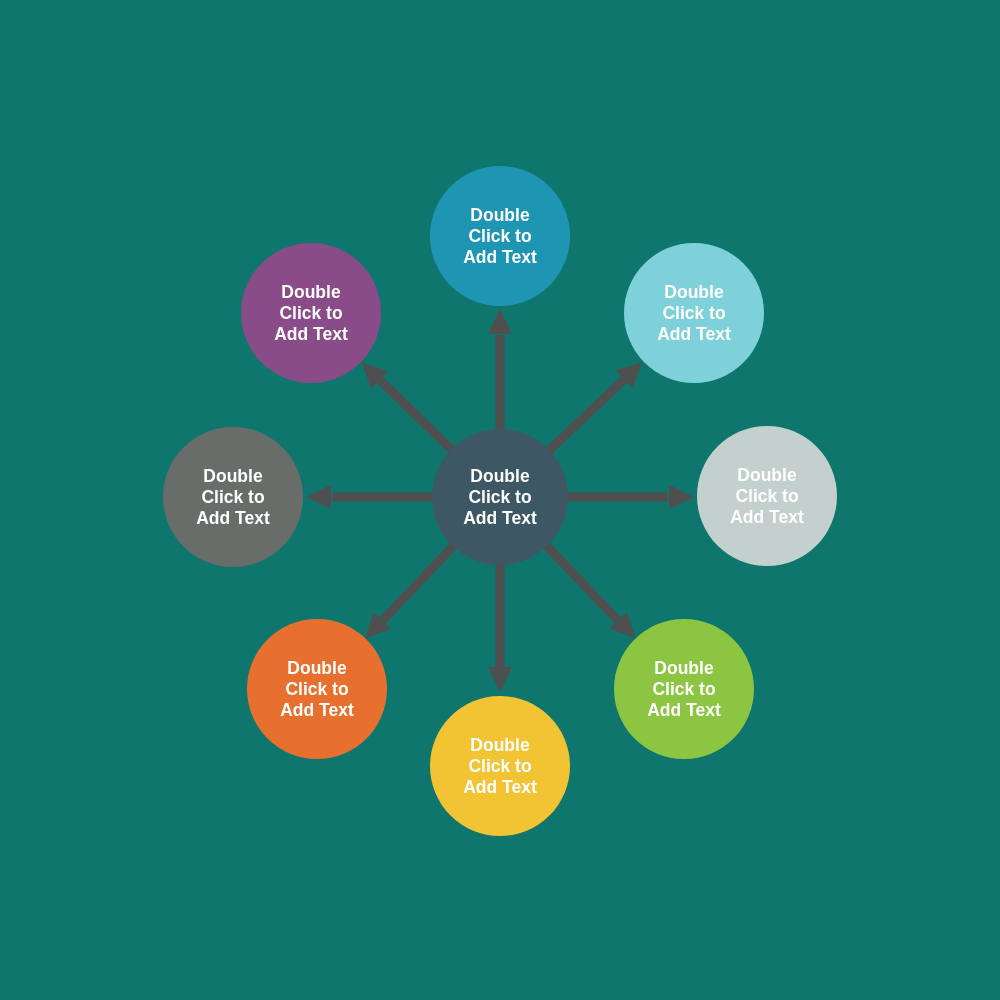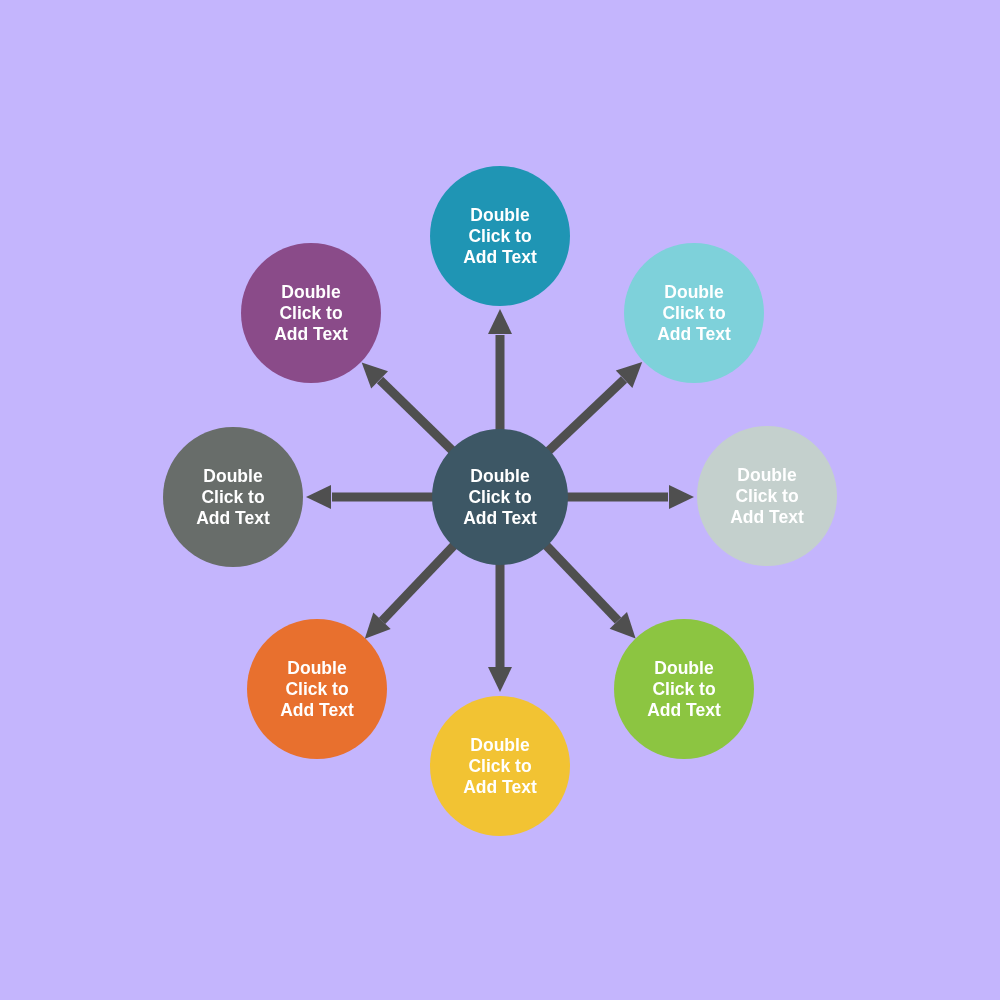--- a/index.html
+++ b/index.html
@@ -40,21 +40,21 @@
   .pos-bottom-right { left: 614px; top: 619px; }
   .pos-bottom       { left: 430px; top: 696px; }
   .pos-bottom-left  { left: 247px; top: 619px; }
   .pos-left         { left: 163px; top: 427px; }
   .pos-top-left     { left: 241px; top: 243px; }
   .pos-center       { left: 432px; top: 429px; }
 </style>
 </head>
 <body>
 
-<div class="canvas" style="background-color: #c4b5fd;">
+<div class="canvas" style="background-color: #0f766e;">
 
   <div class="node sat pos-top" style="background-color: rgb(31, 149, 180); color: rgb(255, 255, 255);">
     <div>
       <span class="line">Double</span>
       <span class="line">Click to</span>
       <span class="line">Add Text</span>
     </div>
   </div>
 
   <div class="node sat pos-top-right" style="background-color: rgb(126, 209, 218); color: rgb(255, 255, 255);">

